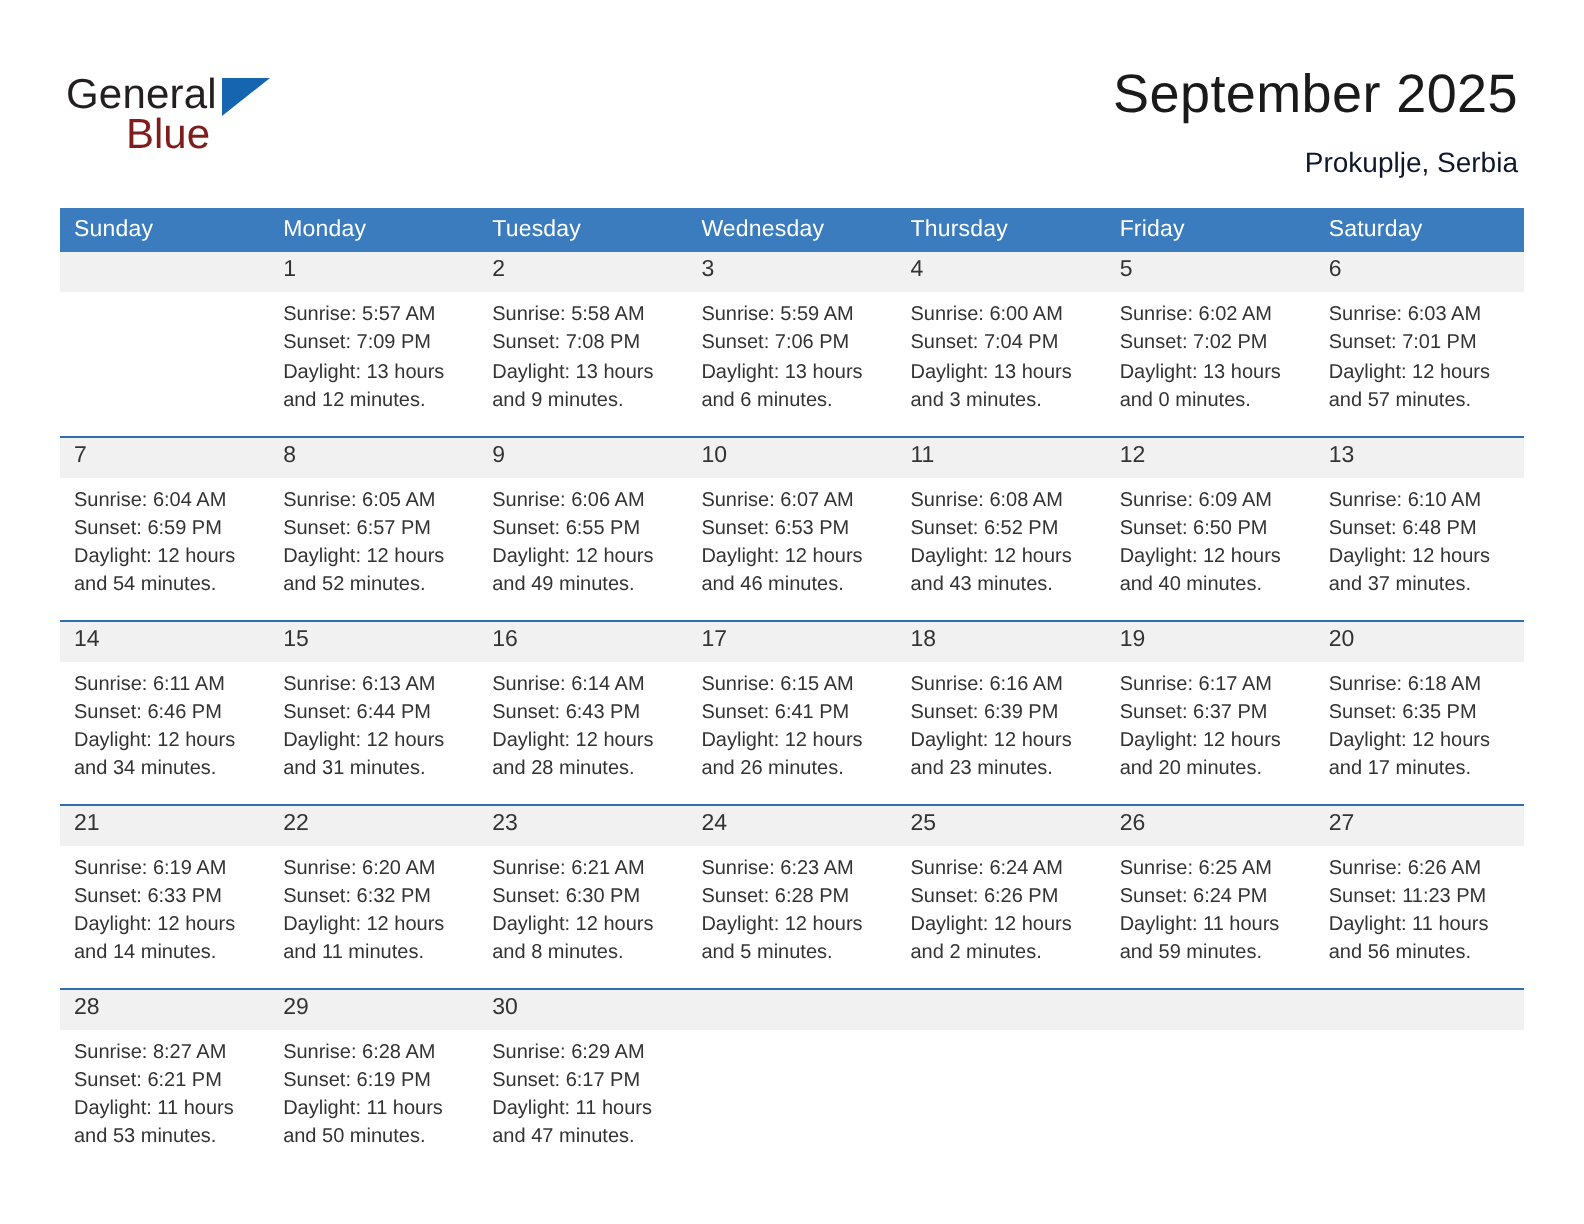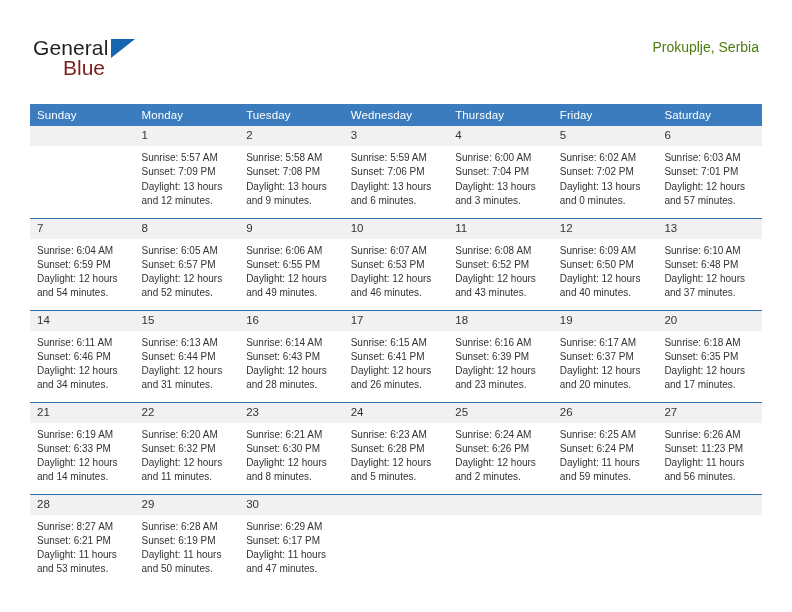--- a/index.html
+++ b/index.html
@@ -64,21 +64,21 @@
   }
   .cal-title {
     font-size: 27px;
     font-weight: normal;
     color: #1a1a1a;
     line-height: 34px;
     letter-spacing: .2px;
   }
   .cal-location {
     font-size: 14px;
-    color: #4d7c0f;
+    color: #0f172a;
     line-height: 20px;
     margin-top: 7px;
   }
 
   
   .calendar {
     position: absolute;
     left: 30px;
     top: 104px;
     width: 732px;
@@ -130,20 +130,21 @@
 
   <div class="header">
 
     <div class="brand">
       <span class="brand-general">General</span>
       <span class="brand-tri"></span>
       <span class="brand-blue">Blue</span>
     </div>
 
     <div class="title-wrap">
+      <div class="cal-title">September 2025</div>
       <div class="cal-location">Prokuplje, Serbia</div>
     </div>
 
   </div>
 
   <table class="calendar">
     <thead>
       <tr>
         <th>Sunday</th>
         <th>Monday</th>

